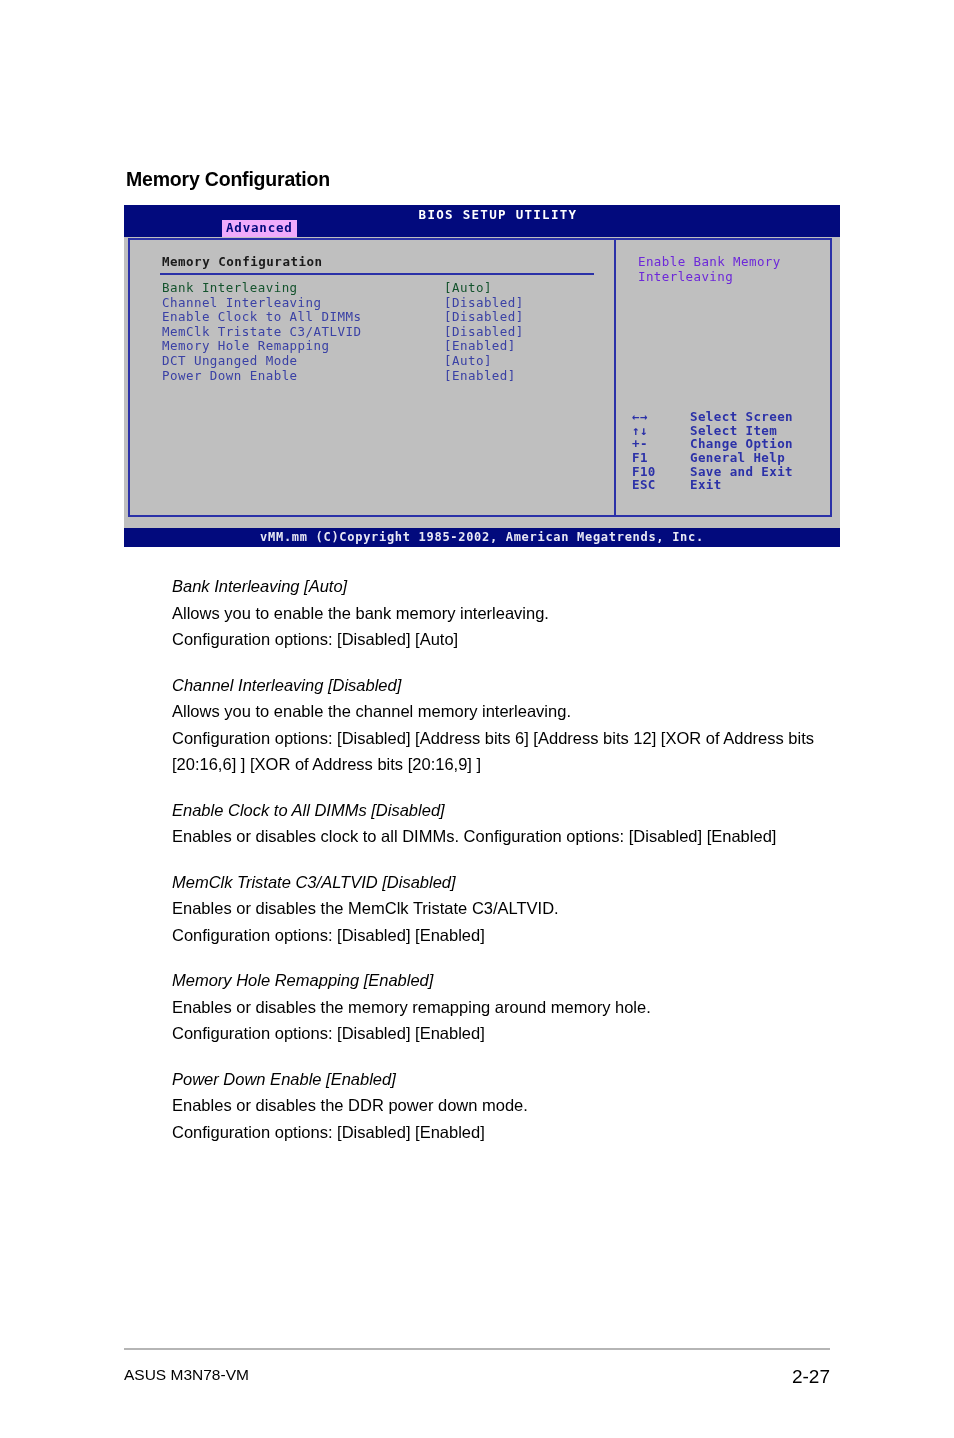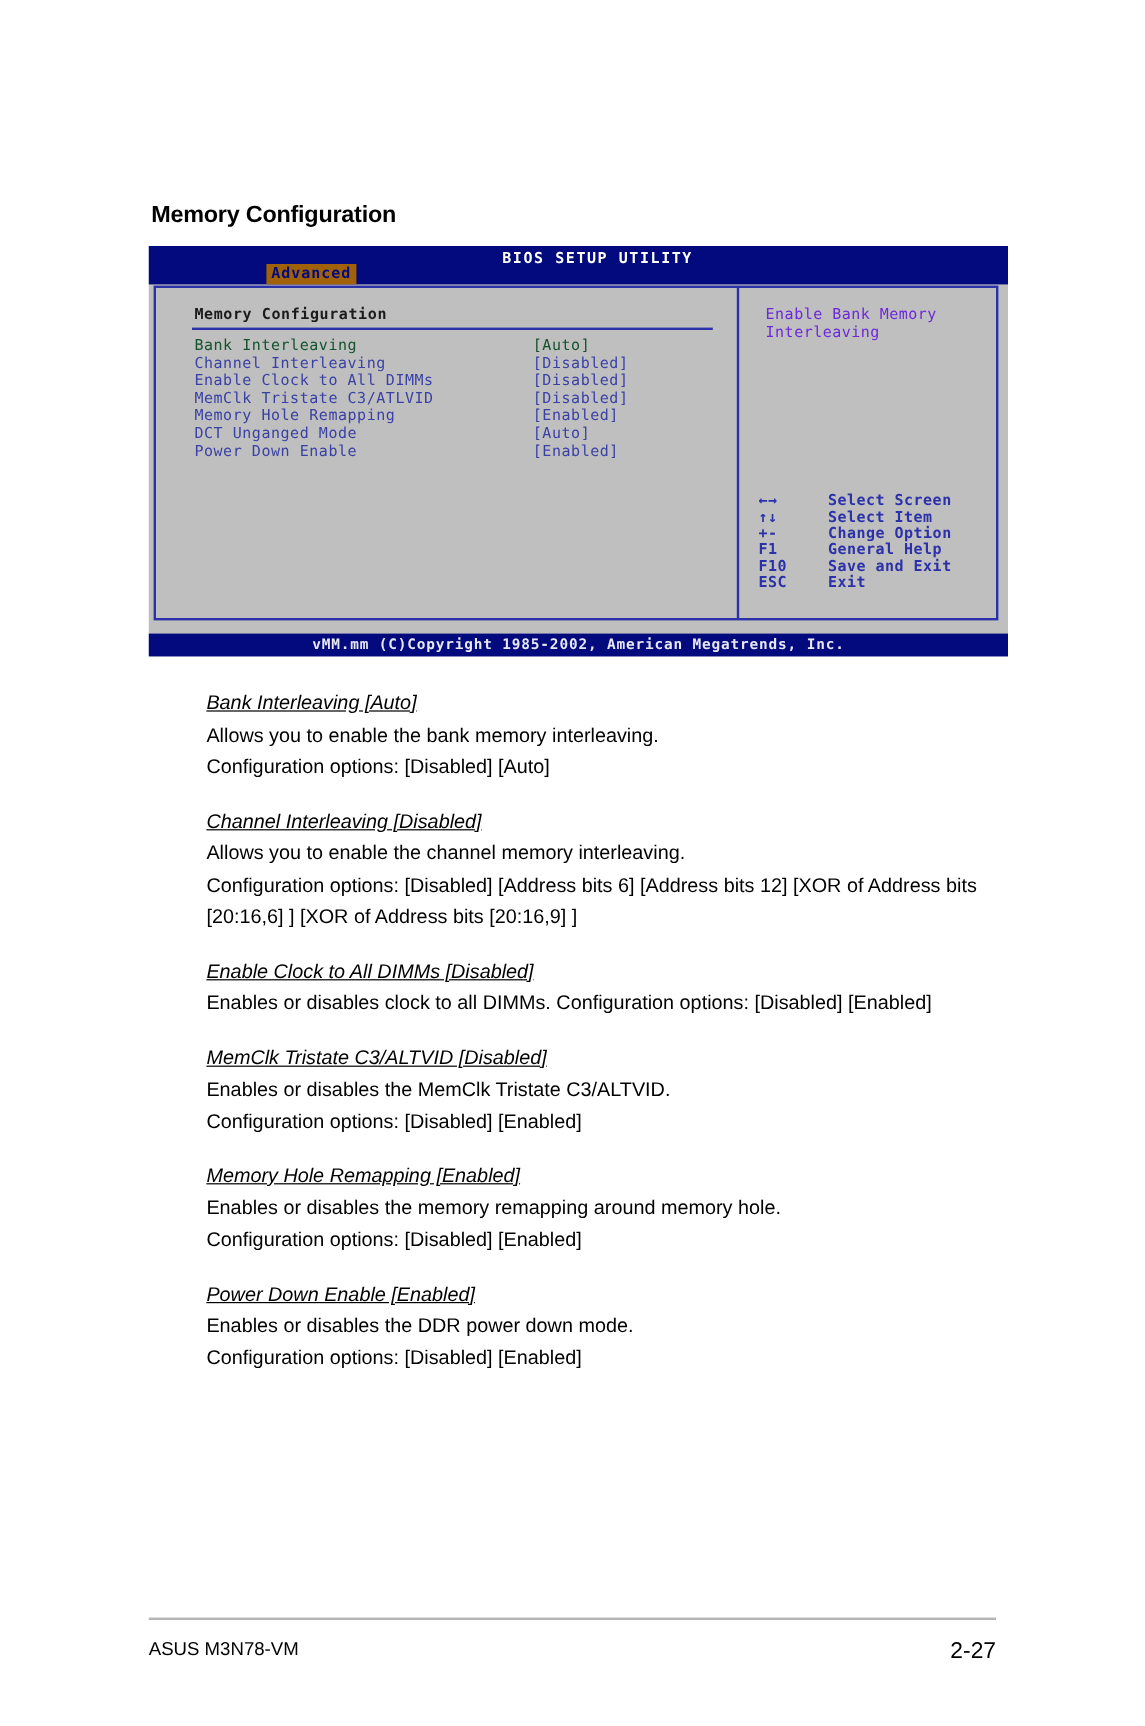--- a/index.html
+++ b/index.html
@@ -50,21 +50,21 @@
     color: #ffffff;
     font-size: 12.5px;
     font-weight: bold;
     letter-spacing: 1.3px;
     padding-left: 32px;
   }
   .bios-tab {
     position: absolute;
     left: 98px;
     top: 15px;
-    background: #a16207;
+    background: #f0abfc;
     color: #020a7d;
     font-size: 12.5px;
     font-weight: bold;
     letter-spacing: 0.8px;
     padding: 1px 4px 2px 4px;
     line-height: 14px;
   }
 
   .bios-body {
     position: absolute;
@@ -201,21 +201,20 @@
   .body-text {
     position: absolute;
     left: 172px;
     top: 573px;
     width: 662px;
   }
   .desc-block { margin-bottom: 19px; }
   .desc-head {
     font-size: 16.5px;
     font-style: italic;
-    text-decoration: underline;
     line-height: 26.5px;
     white-space: nowrap;
   }
   .desc-line {
     font-size: 16.5px;
     line-height: 26.5px;
   }
 
   
   .footer-rule {

